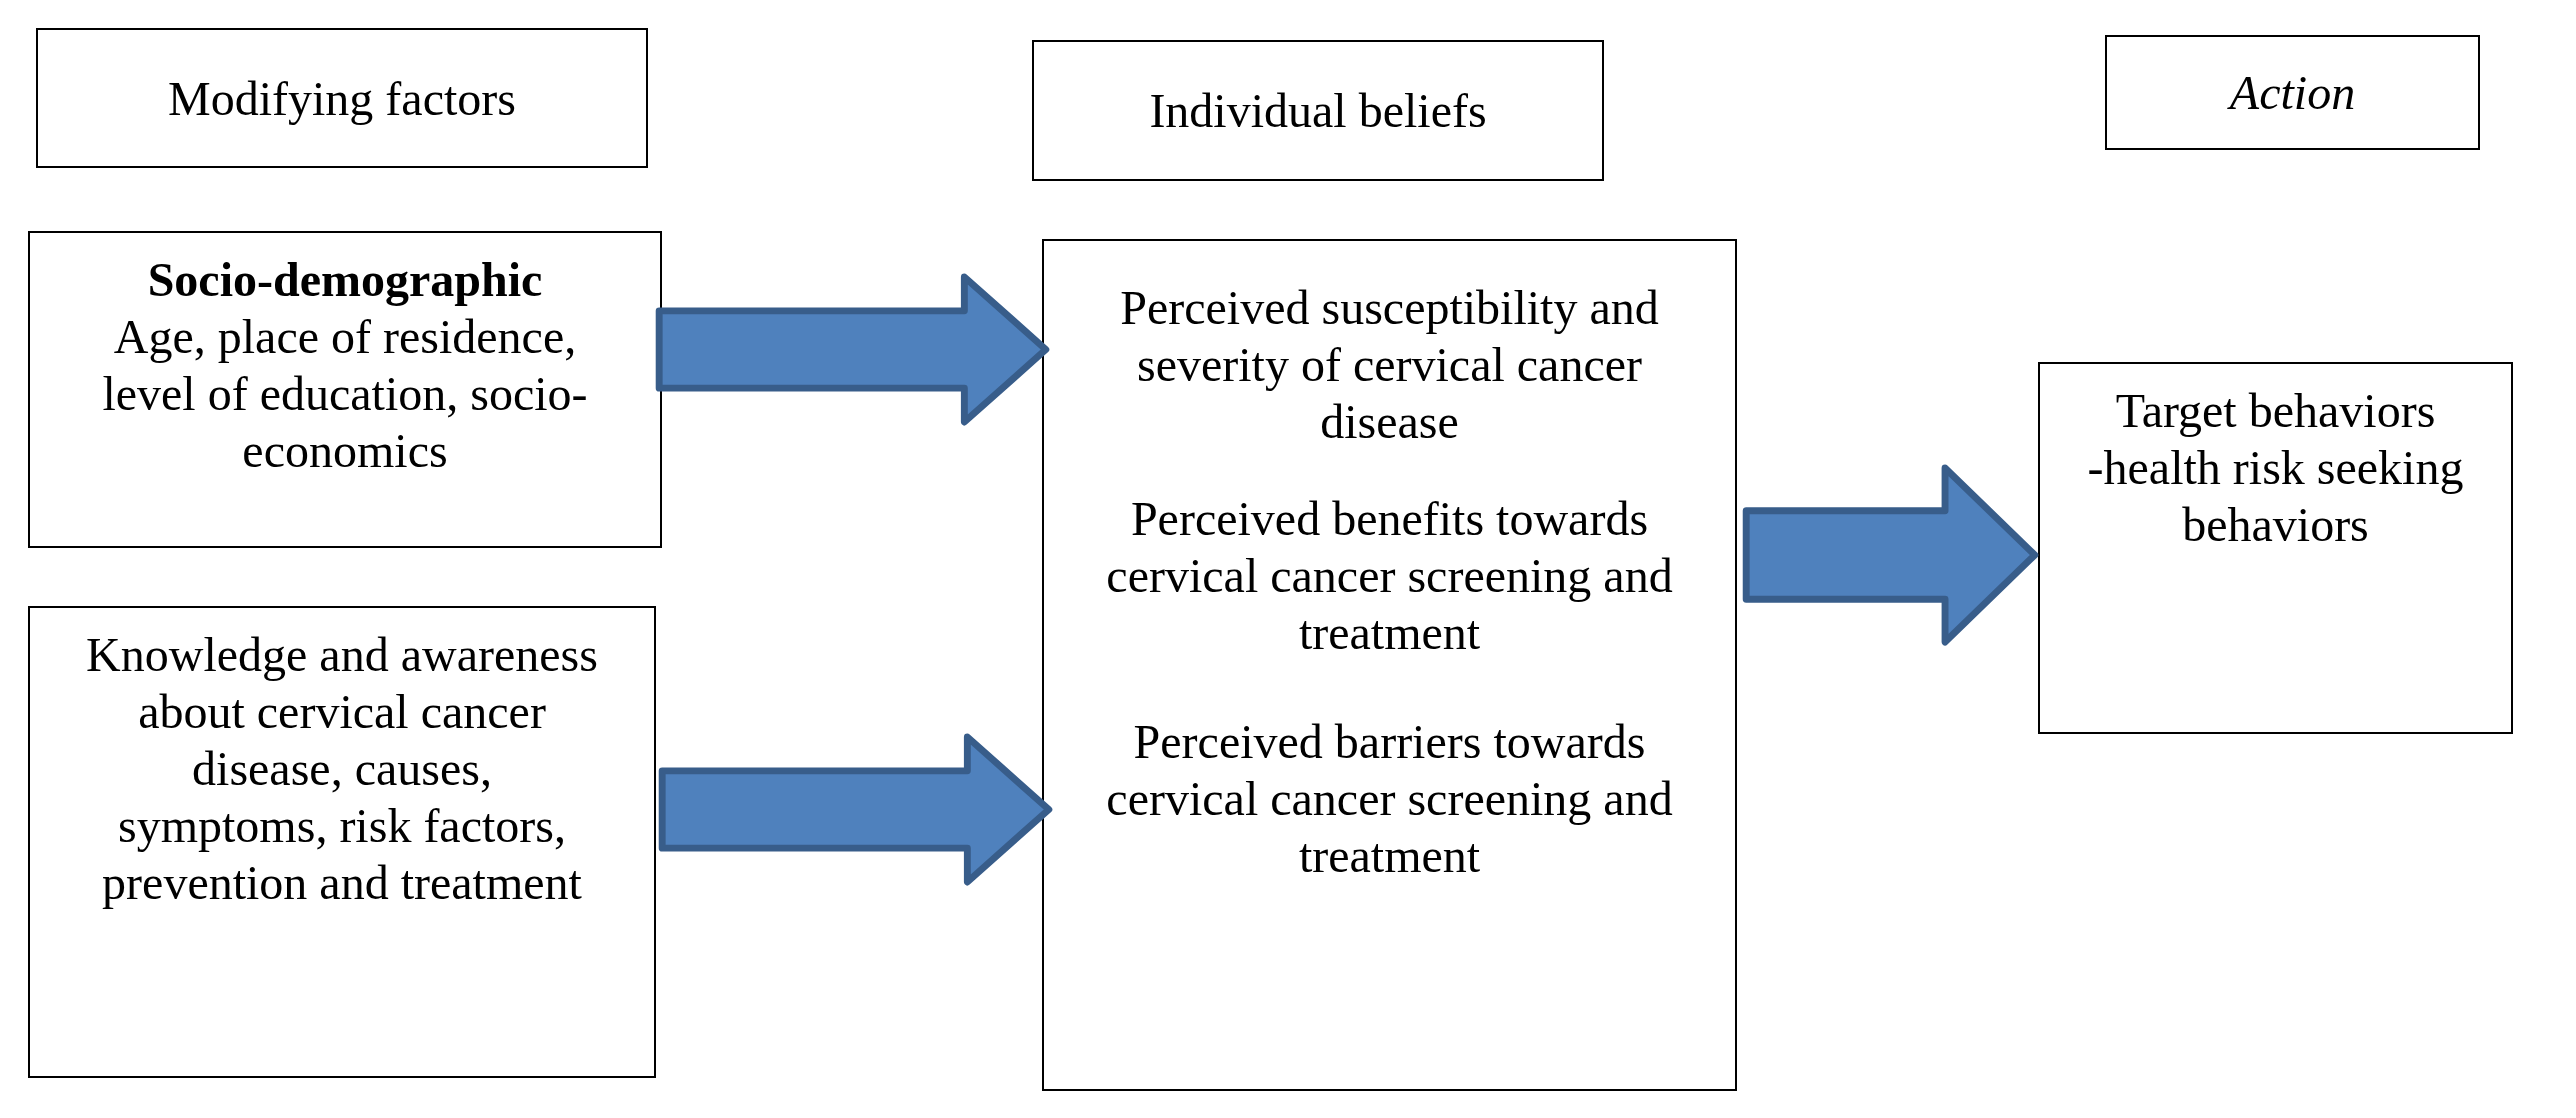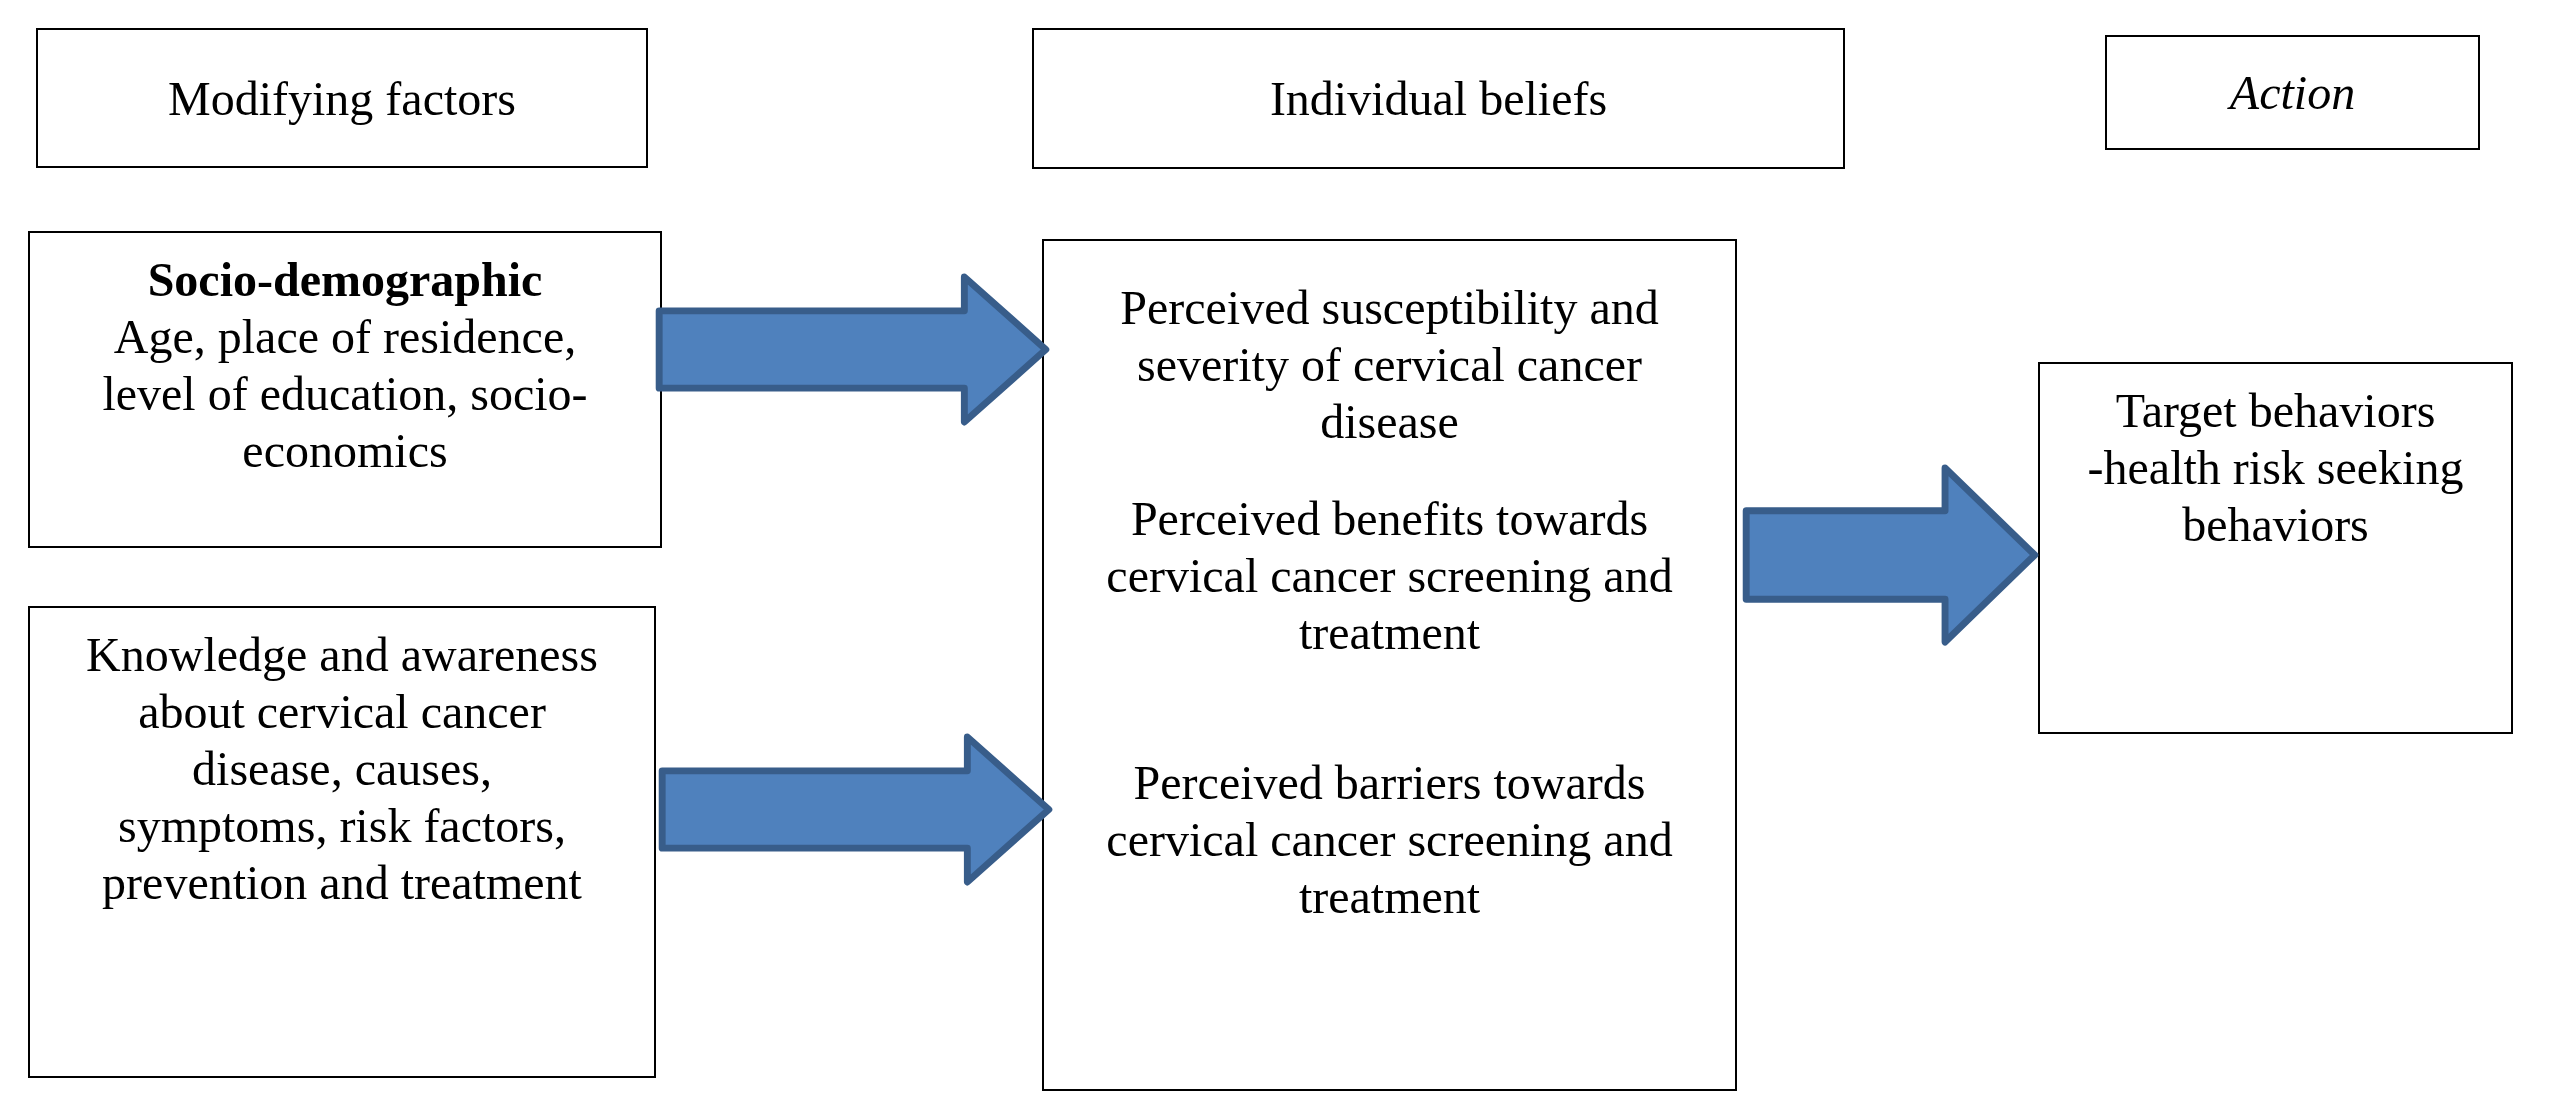--- a/index.html
+++ b/index.html
@@ -26,31 +26,31 @@
     align-items: center;
     justify-content: center;
   }
   .line { white-space: nowrap; }
   .line.bold { font-weight: bold; }
   .para { margin: 0; }
   svg.arrow { position: absolute; overflow: visible; display: block; }
 
   
   #hdr-modifying { left: 36px;   top: 28px; width: 612px; height: 140px; }
-  #hdr-beliefs   { left: 1032px; top: 28px; width: 813px; height: 141px; }
+  #hdr-beliefs   { left: 1032px; top: 40px; width: 572px; height: 141px; }
   #hdr-action    { left: 2105px; top: 35px; width: 375px; height: 115px; font-style: italic; }
 
   
   #box-socio     { left: 28px;   top: 231px; width: 634px;  height: 317px;  padding-top: 18px; }
   #box-knowledge { left: 28px;   top: 606px; width: 628px;  height: 472px;  padding-top: 18px; }
   #box-beliefs   { left: 1042px; top: 239px; width: 695px; height: 852px; padding-top: 38px; }
   #box-target    { left: 2038px; top: 362px; width: 475px;  height: 372px;  padding-top: 18px; }
 
   #box-beliefs .para-2 { margin-top: 40px; }
-  #box-beliefs .para-3 { margin-top: 93px; }
+  #box-beliefs .para-3 { margin-top: 52px; }
 
   
   #arrow-1 { left: 659px;  top: 277px; width: 387px; height: 145px; }
   #arrow-2 { left: 662px;  top: 737px; width: 387px; height: 145px; }
   #arrow-3 { left: 1746px; top: 468px; width: 289px; height: 174px; }
 </style>
 </head>
 <body>
 
 <div class="canvas">

